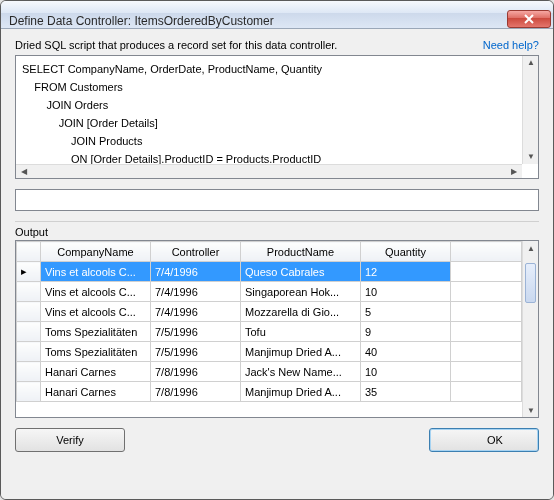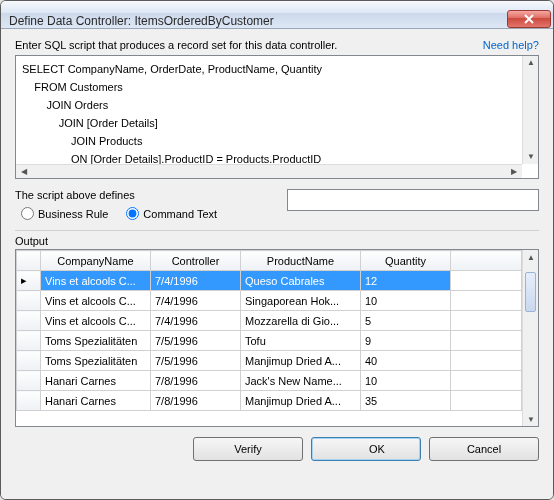--- a/index.html
+++ b/index.html
@@ -166,21 +166,21 @@
   .col-company { width: 110px; }
   .col-date { width: 90px; }
   .col-product { width: 120px; }
   .col-qty { width: 90px; }
   tr.selected td.cell {
     background: #3399ff;
     color: #fff;
   }
   .buttons {
     display: flex;
-    justify-content: flex-end;
+    justify-content: space-between;
     gap: 8px;
     padding: 10px 0 2px 0;
   }
   .btn {
     min-width: 110px;
     height: 24px;
     border: 1px solid #707070;
     border-radius: 3px;
     background: linear-gradient(#f6f6f6,#e2e2e2);
     font-family: inherit; font-size: 11px;
@@ -206,21 +206,21 @@
       <div class="win-btn close">
         <svg width="12" height="10" viewBox="0 0 12 10">
             <path d="M2 1 L10 9 M10 1 L2 9" stroke="#fff" stroke-width="2"></path>
           </svg>
       </div>
     </div>
   </div>
 
   <div class="client">
     <div class="toprow">
-      <div>Enter SQL script that produces a record set for this data controller.</div>
+      <div>Dried SQL script that produces a record set for this data controller.</div>
       <div class="helplink">Need help?</div>
     </div>
 
     <div class="sql-box"><span>SELECT CompanyName, OrderDate, ProductName, Quantity
     FROM Customers
         JOIN Orders
             JOIN [Order Details]
                 JOIN Products
                 ON [Order Details].ProductID = Products.ProductID
             ON Orders.OrderID = [Order Details].OrderID
@@ -229,33 +229,20 @@
         <div class="sbtn">▲</div>
         <div class="sbtn">▼</div>
       </div>
       <div class="hscroll">
         <div class="sbtn">◀</div>
         <div class="sbtn">▶</div>
       </div>
     </div>
 
     <div class="midrow">
-      <div class="group">
-        <div class="group-title">The script above defines</div>
-        <div class="radios">
-          <label class="radio">
-            <input type="radio" name="sd" style="">
-            <span>Business Rule</span>
-          </label>
-          <label class="radio">
-            <input type="radio" name="sd" checked="" style="">
-            <span>Command Text</span>
-          </label>
-        </div>
-      </div>
       <div class="group">
         <input class="tablename-input" type="text" value="" style="">
       </div>
     </div>
 
     <hr class="sep">
 
     <div class="output-label">Output</div>
 
     <div class="grid-wrap">
@@ -334,16 +321,15 @@
       <div class="grid-vscroll">
         <div class="sbtn">▲</div>
         <div class="thumb"></div>
         <div class="sbtn">▼</div>
       </div>
     </div>
 
     <div class="buttons">
       <button class="btn">Verify</button>
       <button class="btn default">OK</button>
-      <button class="btn">Cancel</button>
     </div>
   </div>
 </div>
 
 </body></html>

